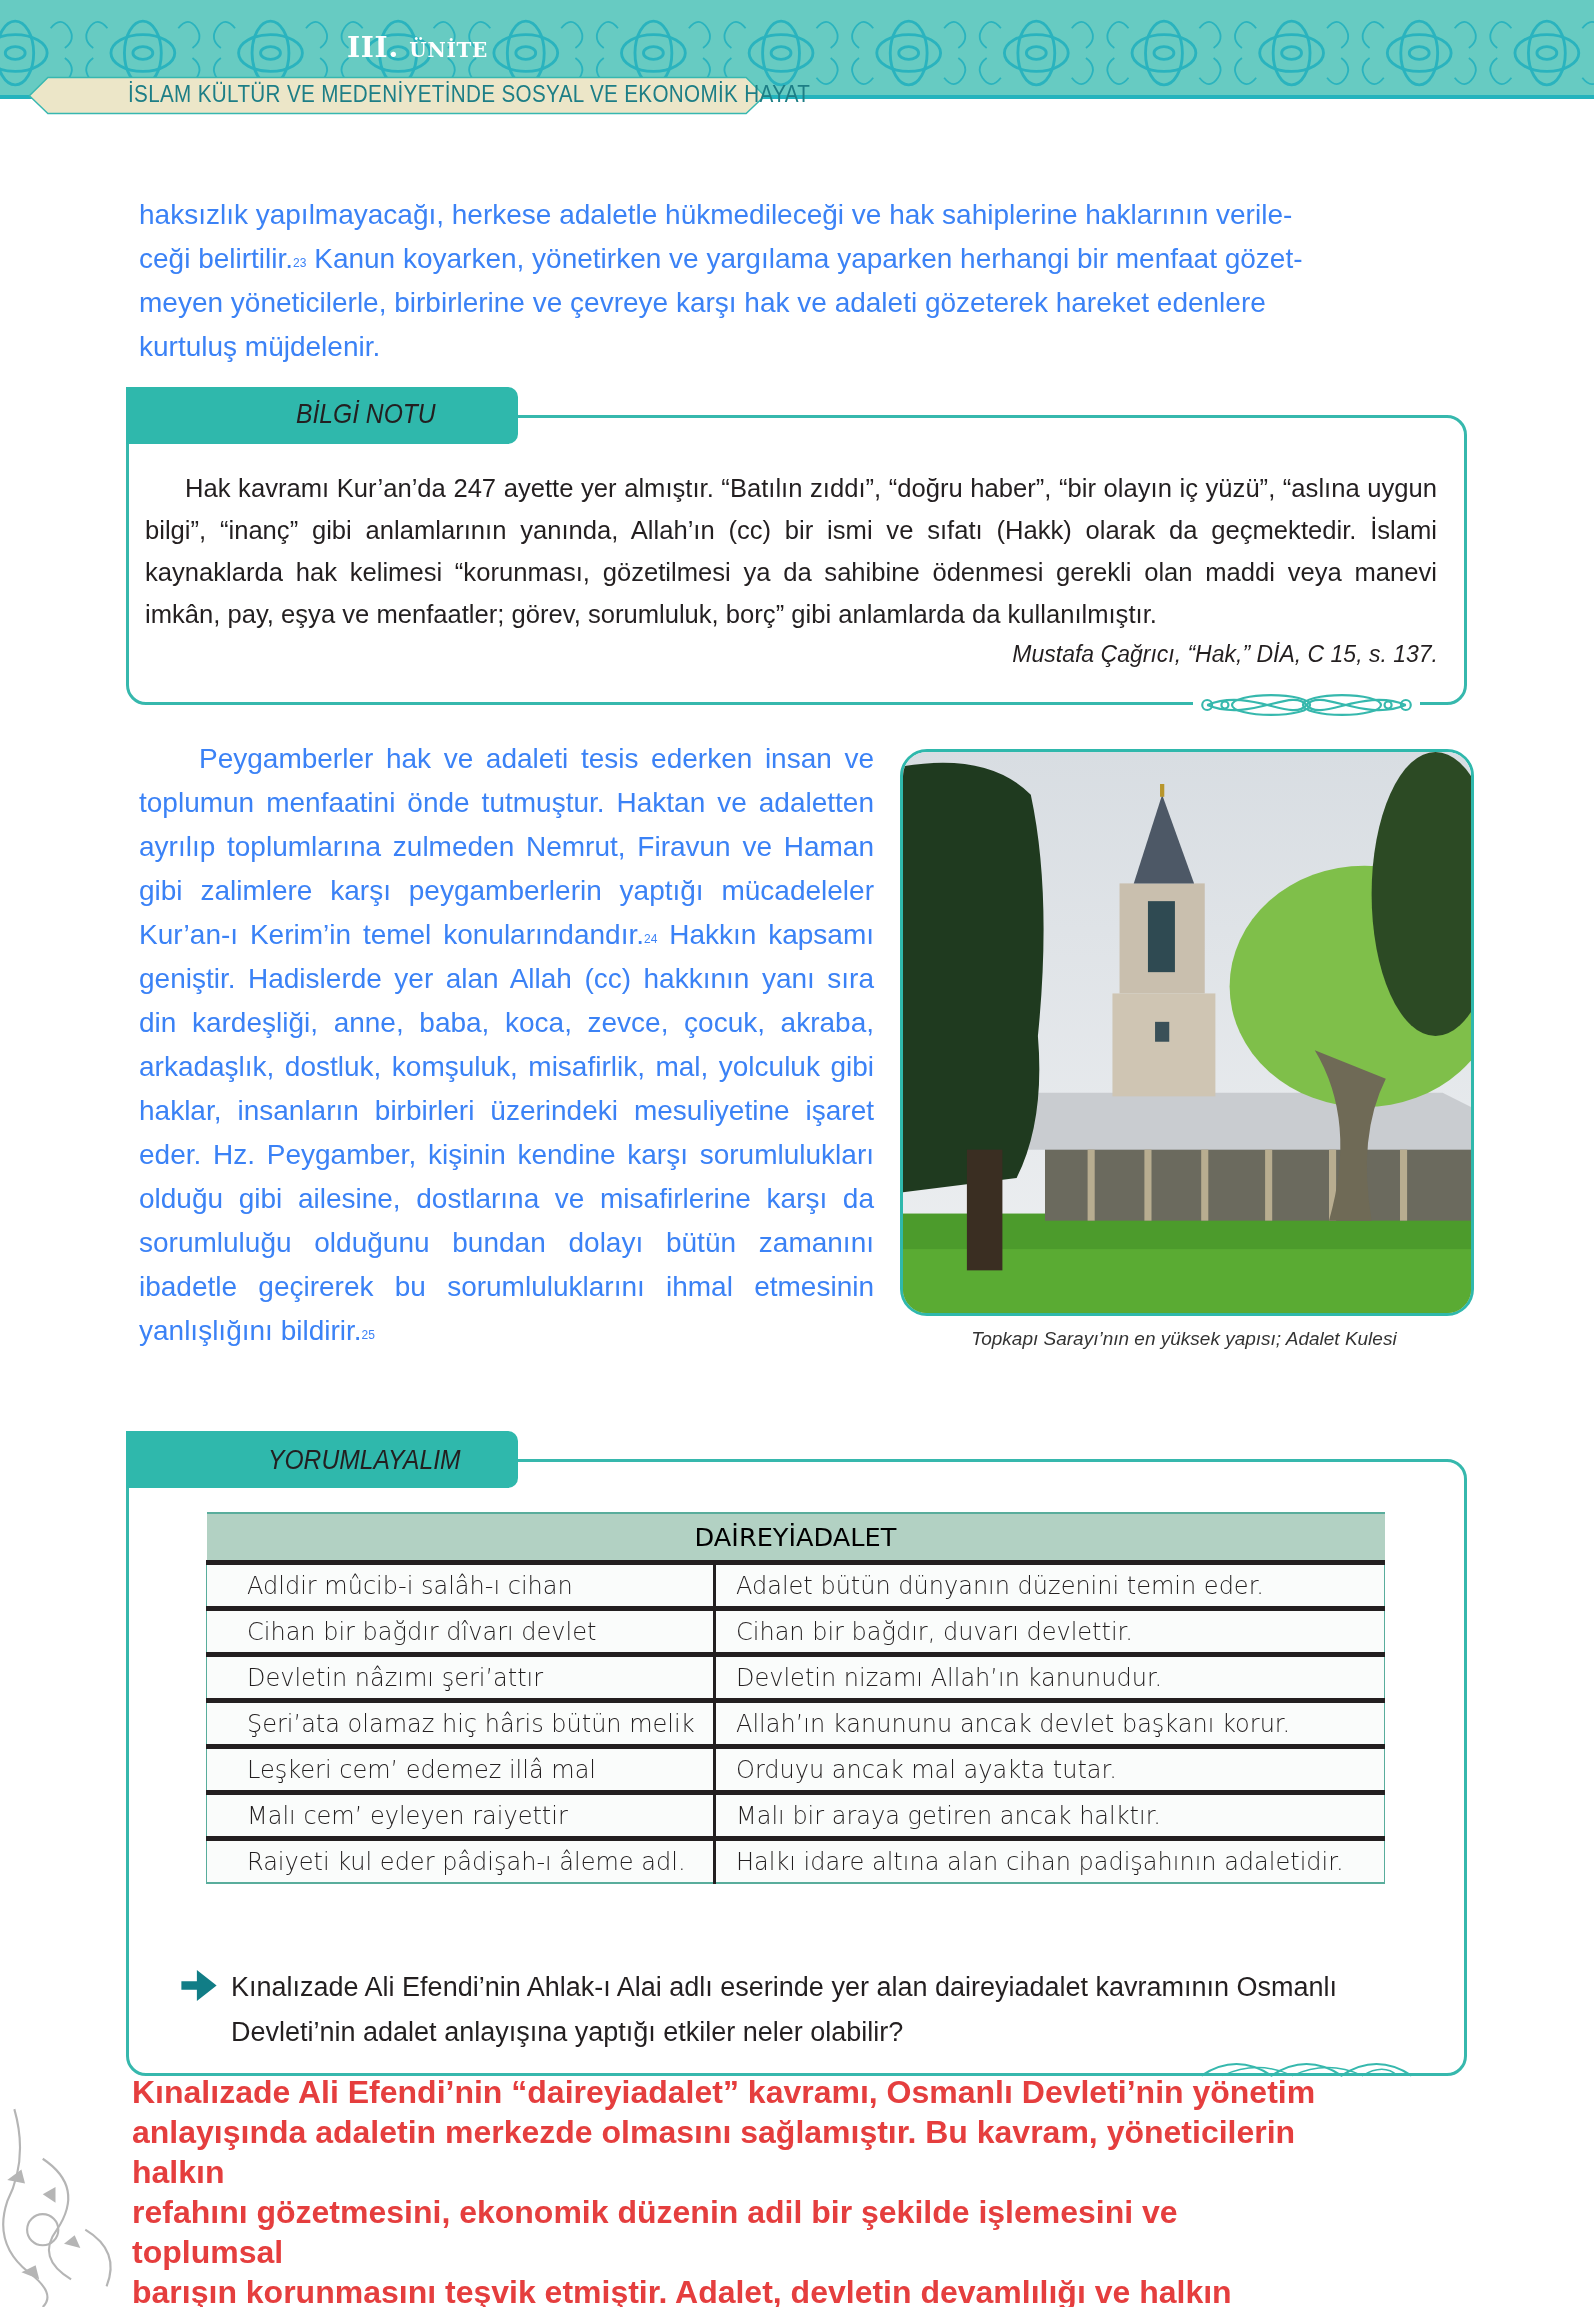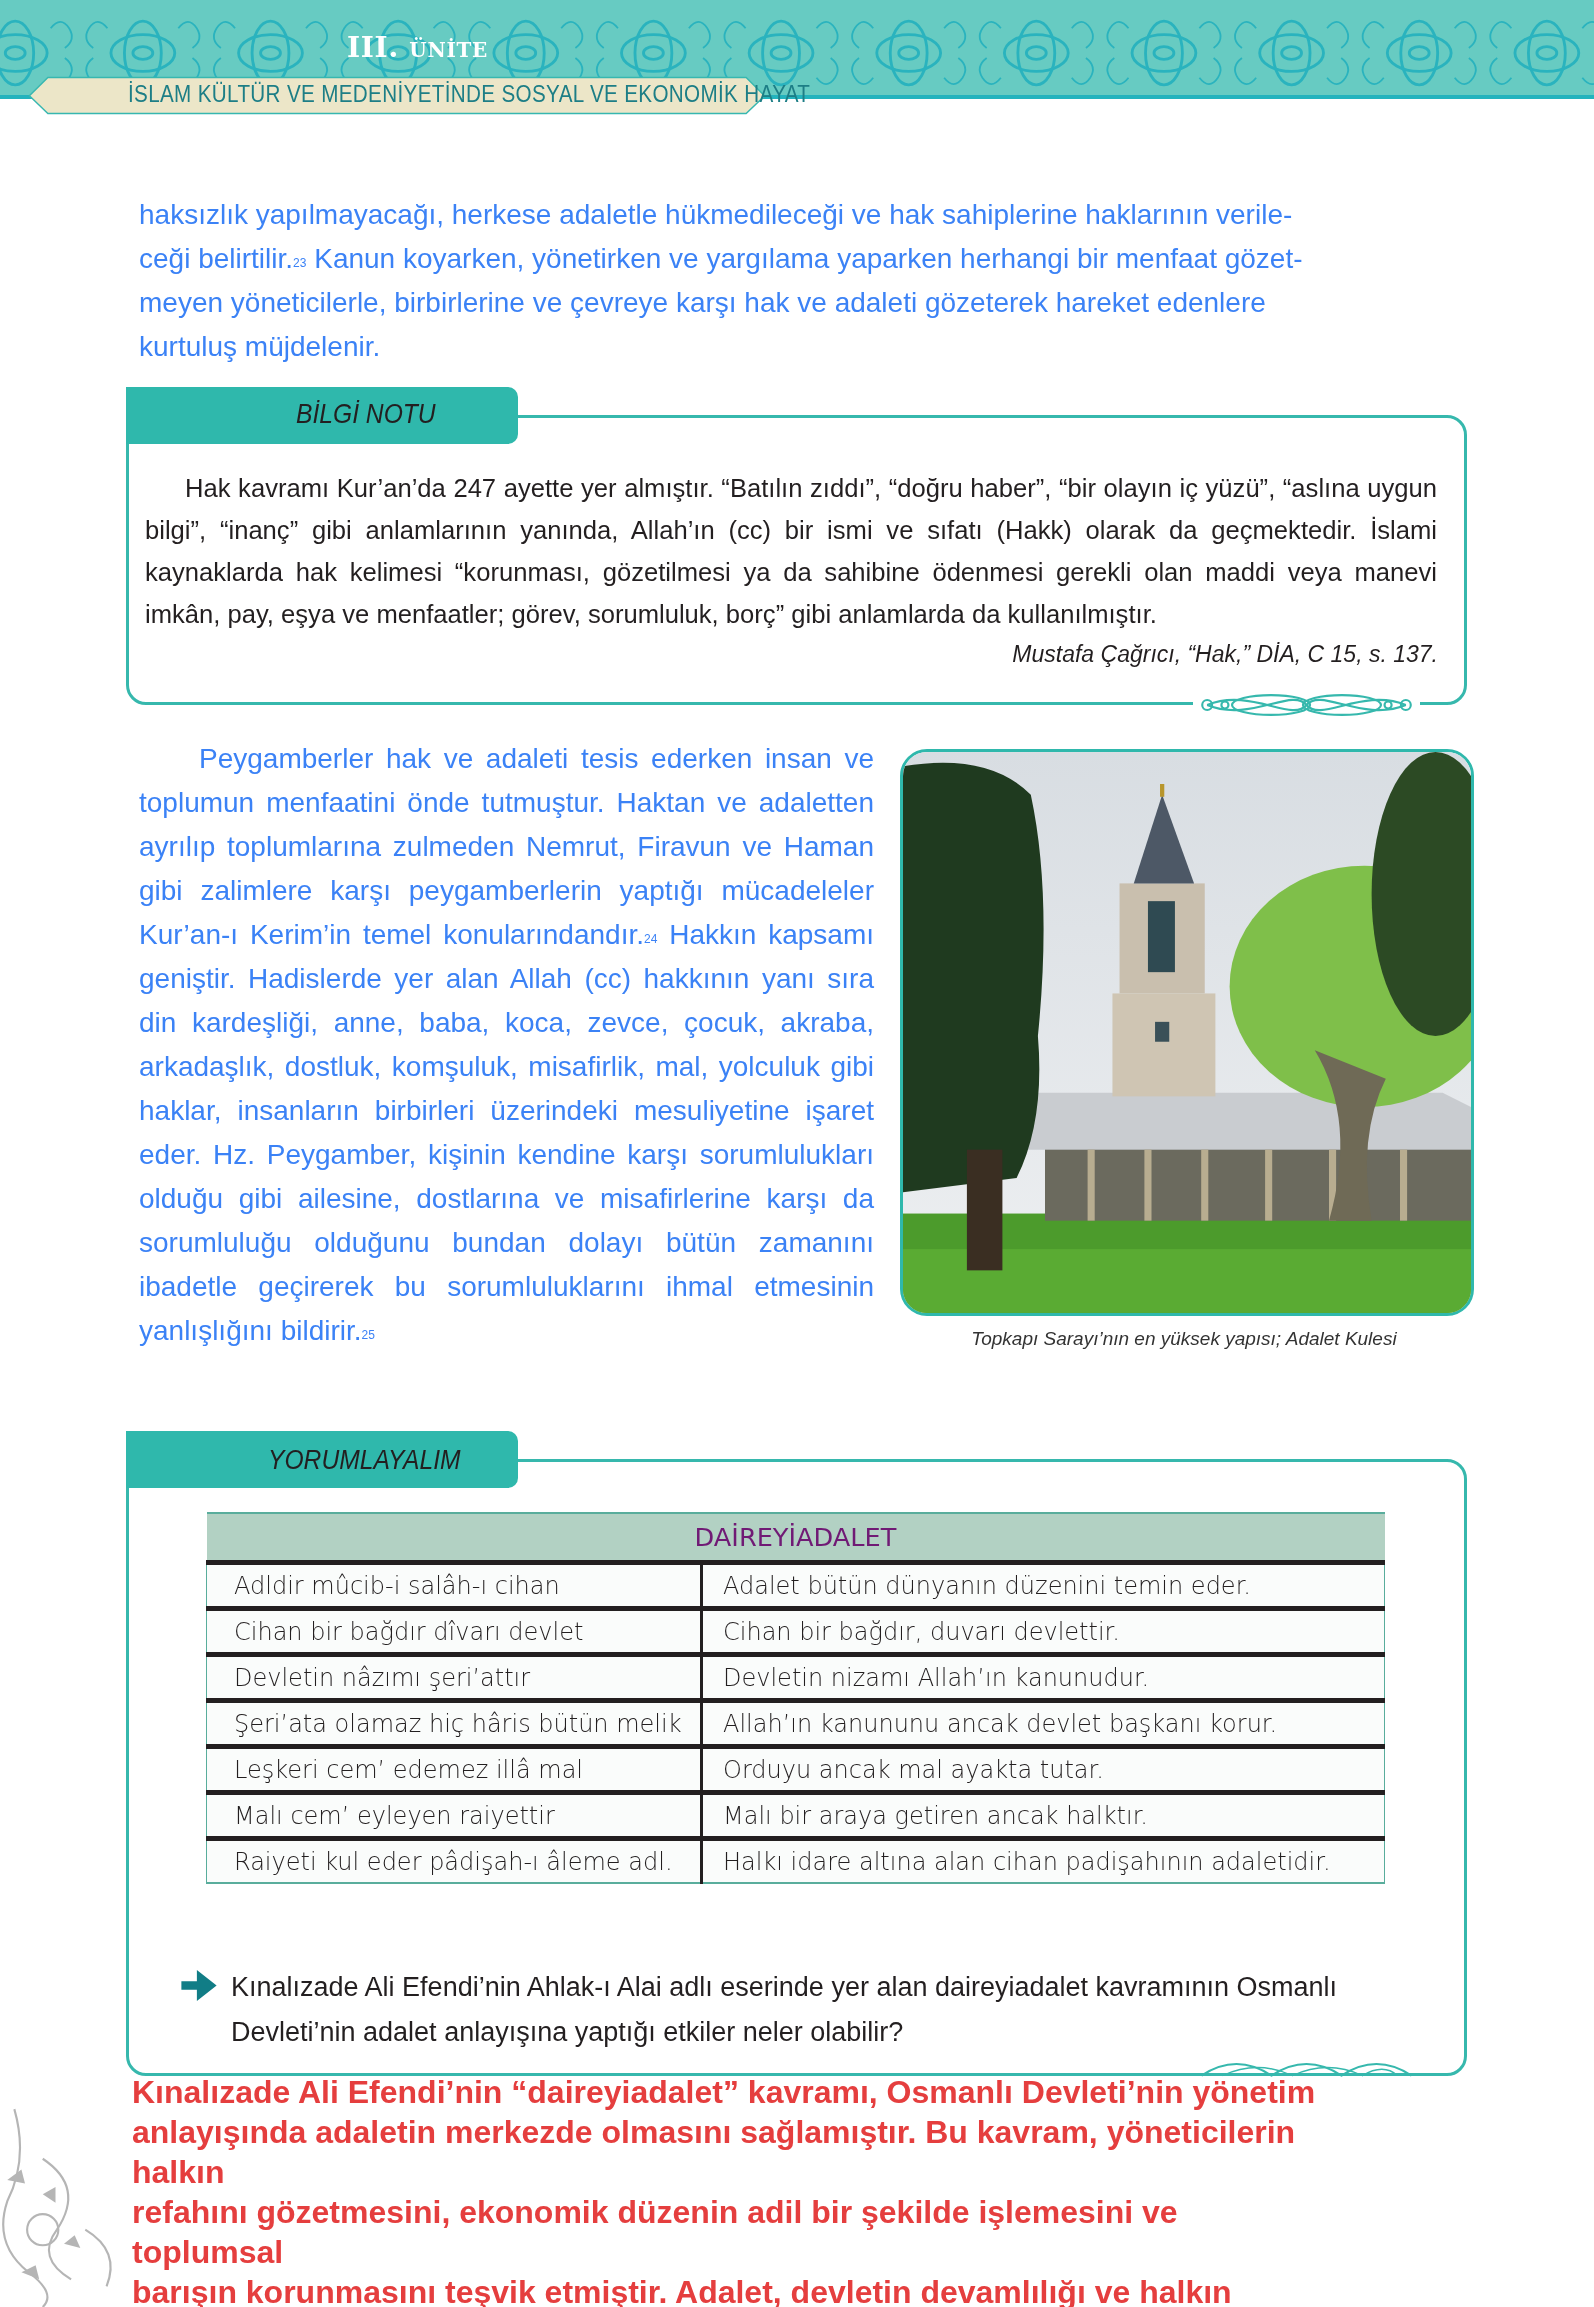--- a/index.html
+++ b/index.html
@@ -25,22 +25,22 @@
   .tab-label{color:#231f20;font-style:italic;font-size:28px;font-family:"Liberation Sans",sans-serif;transform:scaleX(0.88);transform-origin:left top;}
 
   .note-text{font-size:25.6px;line-height:42px;text-align:justify;}
   .citation{font-style:italic;font-size:23px;text-align:right;}
 
   .photo-frame{border:3.6px solid #2fb8ac;border-radius:27px;overflow:hidden;}
   .caption{font-style:italic;font-size:19px;color:#333;}
 
   
   table.da{border-collapse:collapse;font-family:"DejaVu Sans",sans-serif;}
-  table.da th{background:#b2d1c3;height:44px;font-weight:normal;font-size:25.6px;border-top:2.8px solid #59ad9c;border-bottom:5.7px solid #231f20;color:#701a75;}
-  table.da td{height:39px;font-size:24px;padding-left:27px;color:#231f20;font-weight:200;border-bottom:5.7px solid #231f20;background:#fafcfb;}
+  table.da th{background:#b2d1c3;height:44px;font-weight:normal;font-size:25.6px;border-top:2.8px solid #59ad9c;border-bottom:5.7px solid #231f20;color:#000000;}
+  table.da td{height:39px;font-size:24px;padding-left:40px;color:#231f20;font-weight:200;border-bottom:5.7px solid #231f20;background:#fafcfb;}
   table.da tr:last-child td{border-bottom:2.8px solid #59ad9c;}
   table.da td.c1{border-right:3.6px solid #231f20;border-left:1.4px solid #59ad9c;width:465px;}
   table.da td.c2{border-right:1.4px solid #59ad9c;padding-left:20px;}
 
   .question{font-size:27px;line-height:45px;}
   .answer{font-family:"Liberation Sans",sans-serif;font-weight:bold;color:#e53e3e;font-size:32px;line-height:40px;}
 </style>
 </head>
 <body>
 

